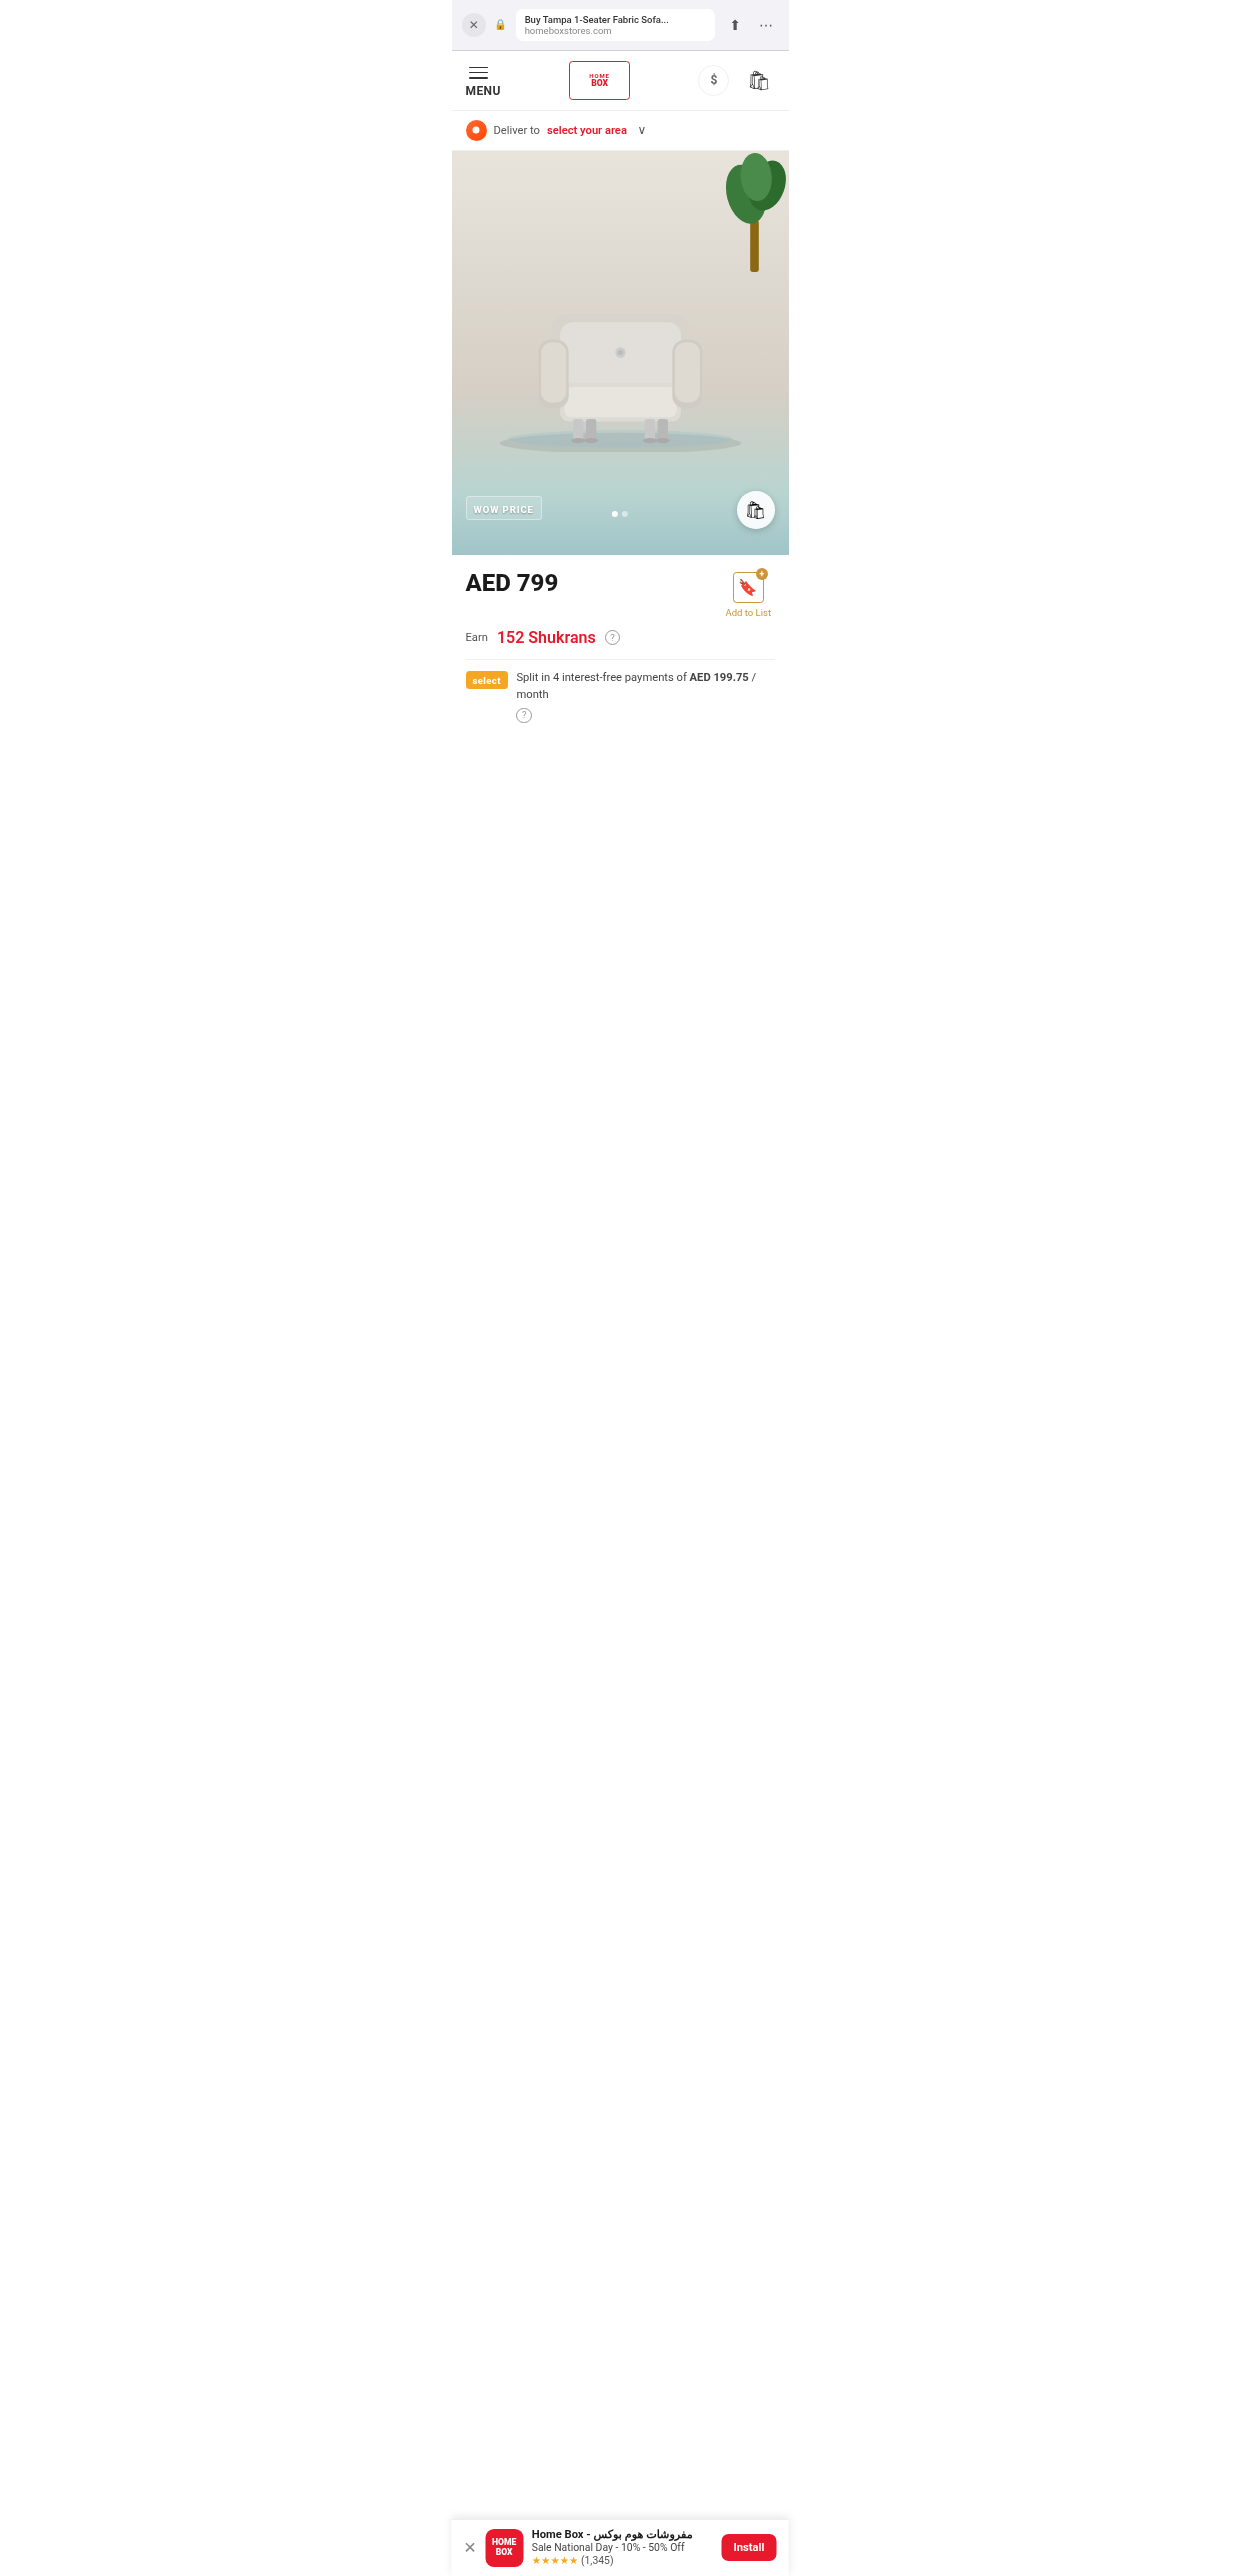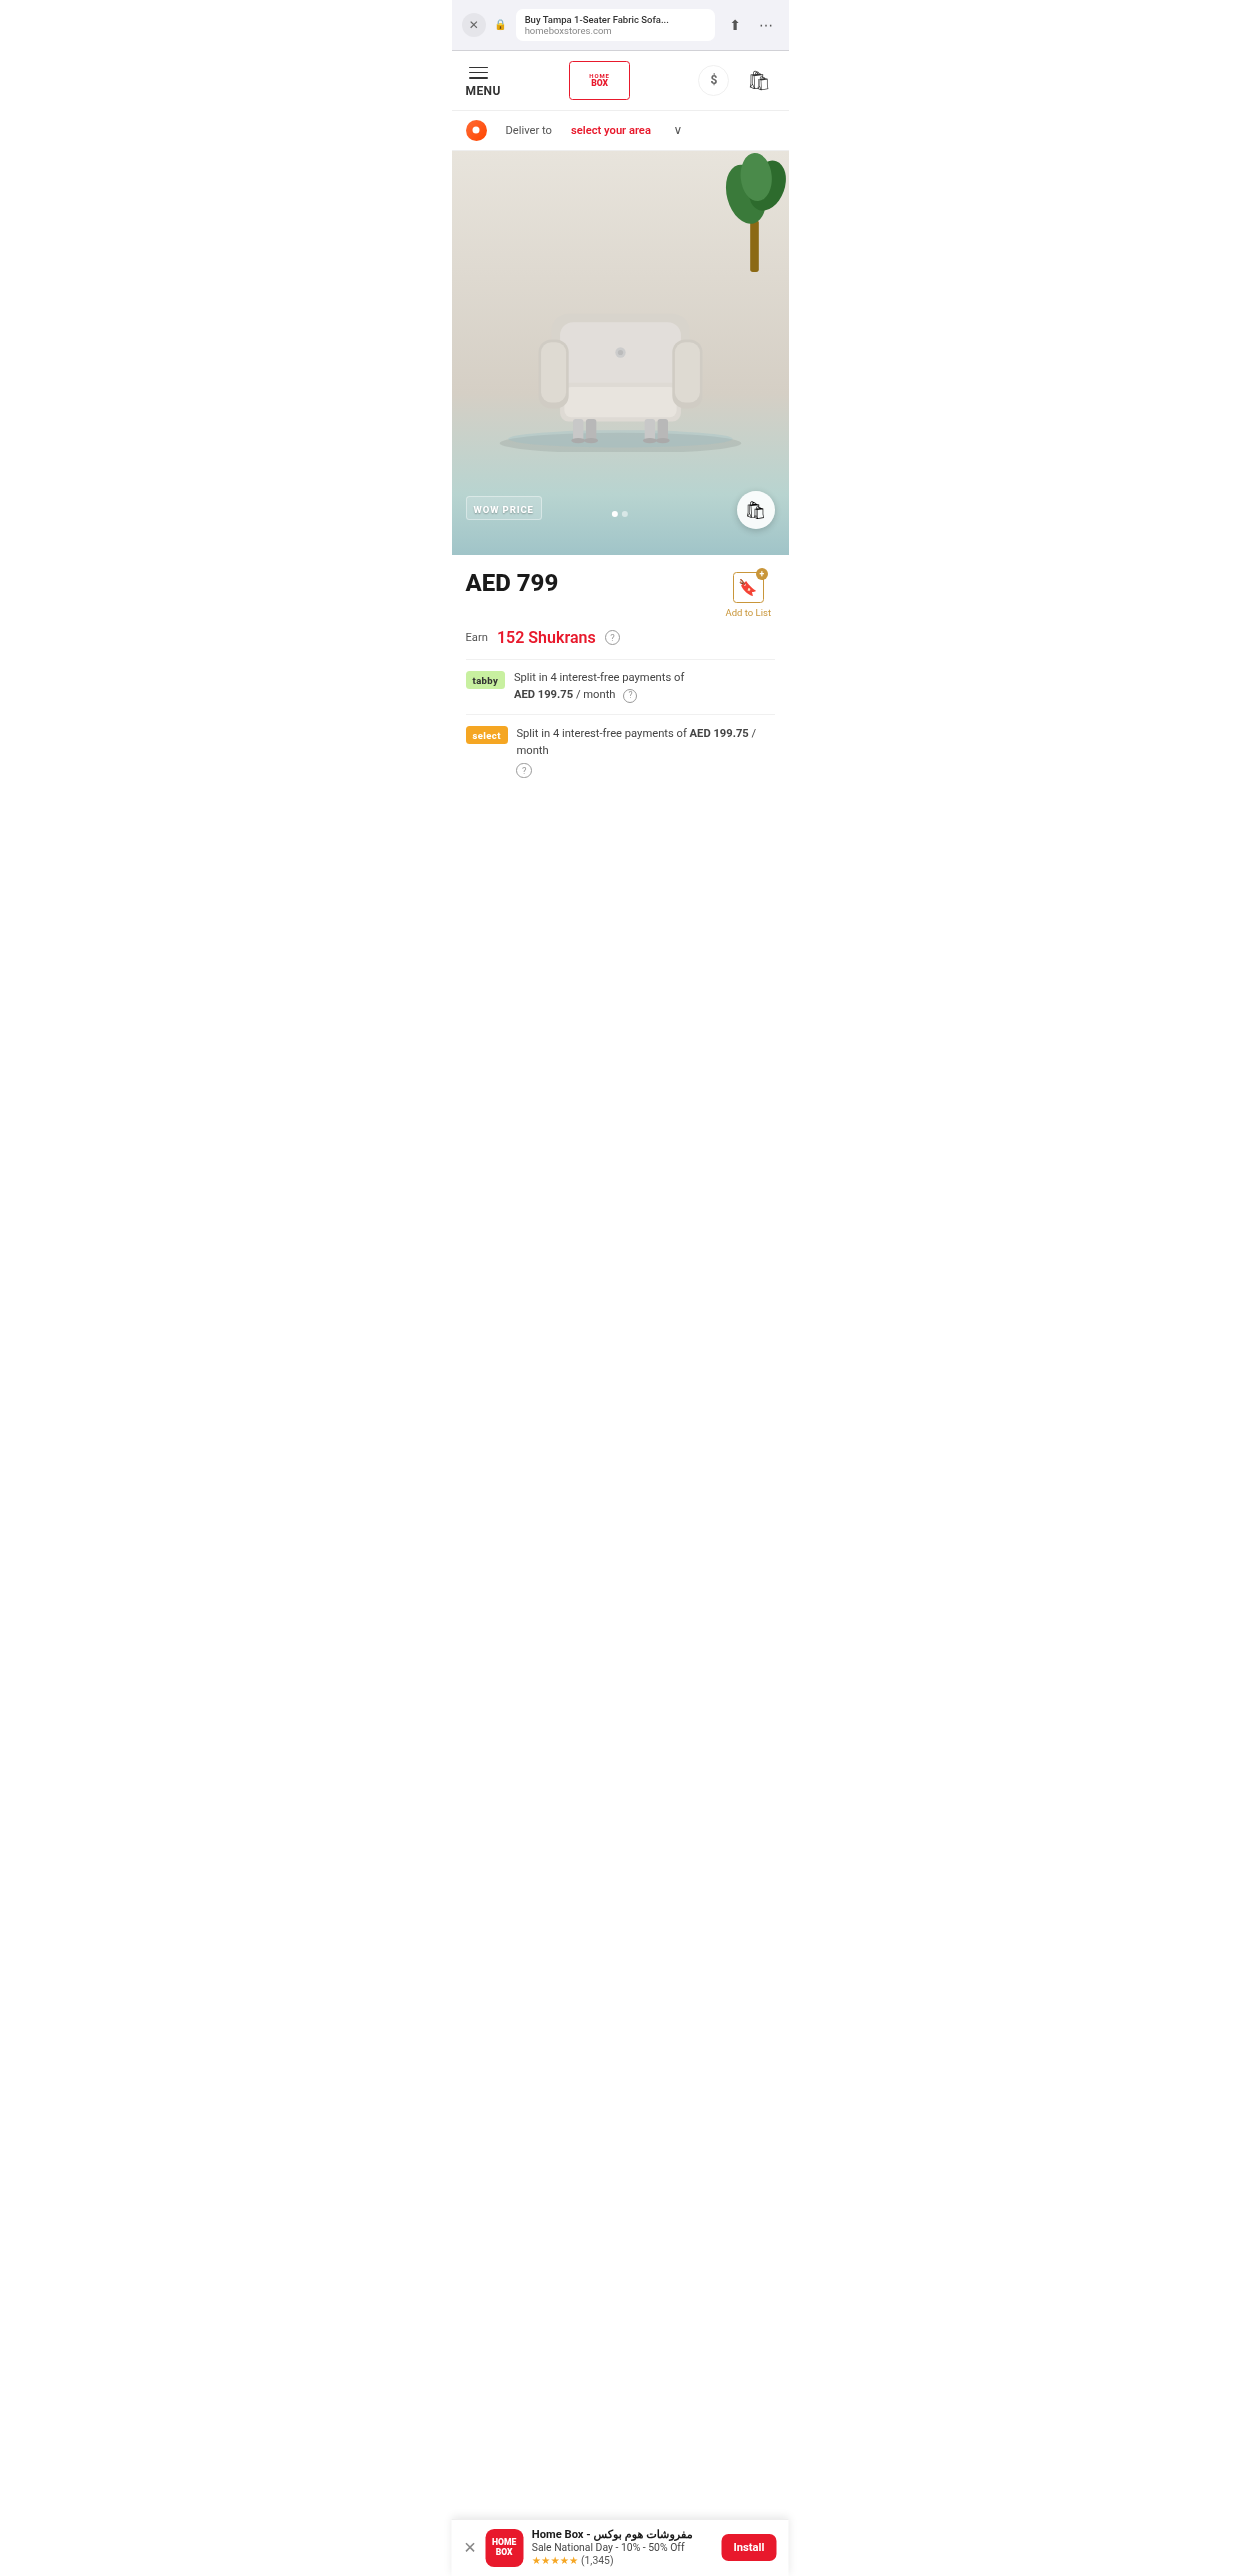--- a/index.html
+++ b/index.html
@@ -182,21 +182,21 @@
       font-size: 19px;
       color: #333;
     }
 
     
     .delivery-bar {
       background: #fff;
       padding: 8.6px 14px;
       display: flex;
       align-items: center;
-      gap: 19px;
+      gap: 7px;
       border-bottom: 0.9px solid #eee;
     }
 
     .delivery-ping {
       width: 21px;
       height: 21px;
       border-radius: 50%;
       background: linear-gradient(135deg, #ff6b35, #ff4500);
       display: flex;
       align-items: center;
@@ -660,32 +660,20 @@
       <span class="add-to-list-label">Add to List</span>
     </div>
   </div>
 
   <div class="shukrans-row">
     <span class="earn-text">Earn</span>
     <span class="shukrans-link">152 Shukrans</span>
     <div class="help-icon">?</div>
   </div>
 
-  <div class="payment-option">
-    <div class="payment-logo">
-      <span class="tabby-logo">tabby</span>
-    </div>
-    <div class="payment-text">
-      <span>Split in 4 interest-free payments of</span>
-      <br>
-      <strong>AED 199.75</strong>
-      <span>/ month</span>
-      <span style="margin-left:5.2px;display:inline-flex;align-items:center;justify-content:center;width:14px;height:14px;border-radius:50%;border:1.3px solid #999;font-size:8.6px;color:#999;cursor:pointer;">?</span>
-    </div>
-  </div>
 
   <div class="payment-option">
     <div class="payment-logo">
       <span class="tamara-logo">select</span>
     </div>
     <div class="payment-text">
       <span>Split in 4 interest-free payments of</span>
       <strong>AED 199.75</strong>
       <span>/ month</span>
       <br>

